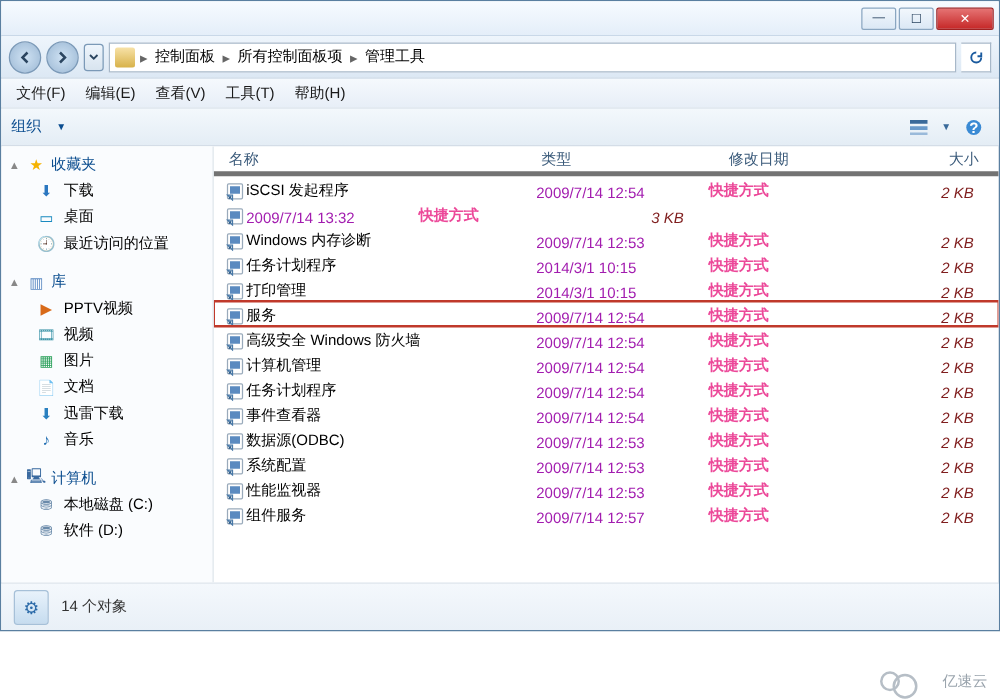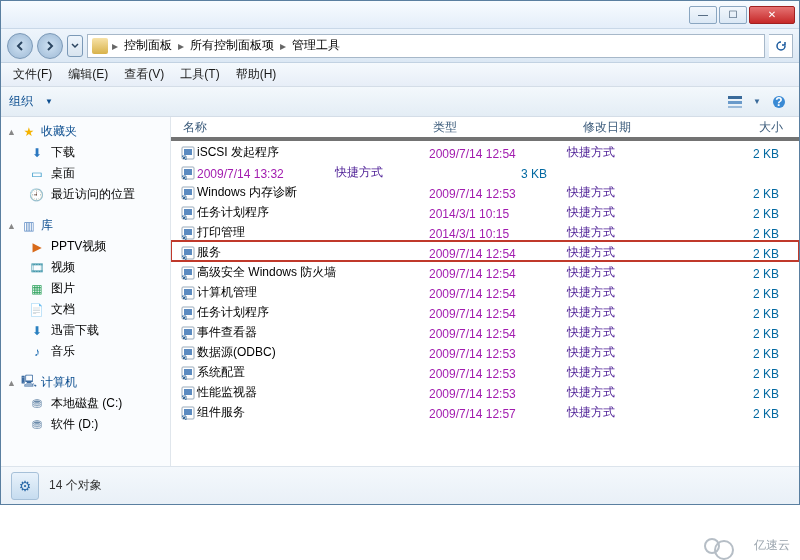--- a/index.html
+++ b/index.html
@@ -45,28 +45,28 @@
 .main { flex:1; display:flex; flex-direction:column; overflow:hidden;}
 .cols { height:24px; display:flex; align-items:center; border-bottom:4px solid #737373; color:#3a5a7a; padding-left:8px;}
 .cols .c{ padding:0 4px; }
 .c-name{ width:250px;} .c-date{ width:138px;} .c-type{ width:150px;} .c-size{ width:70px; text-align:right;}
 .rows{ flex:1; overflow-y:auto;}
 .row{ height:20px; display:flex; align-items:flex-end; padding-left:8px;}
 .row .ico{ width:18px; height:16px; display:flex; align-items:center; justify-content:center;}
 .row .ico svg{ display:block;}
 .row .nm{ width:232px; color:#000;}
 .row .dt{ width:138px; color:#a21caf;}
-.row .tp{ width:150px; color:#4c1d95;}
-.row .sz{ width:70px; text-align:right; color:#0369a1; padding-right:8px;}
+.row .tp{ width:150px; color:#ec4899;font-weight:bold;}
+.row .sz{ width:70px; text-align:right; color:#7f1d1d; padding-right:8px;font-style:italic;}
 .row.hl{ outline:2px solid #c0392b; outline-offset:-1px; background:#fff;}
 
 .statusbar{ height:38px; border-top:1px solid #dce4ec; background:linear-gradient(#f4f8fc,#e9f0f7); display:flex; align-items:center; padding:0 10px; gap:10px; color:#333;}
 .statusbar .big-ico{ width:28px; height:28px; background:linear-gradient(#e8f2fb,#c6dcef); border:1px solid #a6c0d8; border-radius:3px; display:flex; align-items:center; justify-content:center; color:#2b6aa8; font-size:14px;}
 
-.watermark{ position:absolute; right:10px; bottom:6px; display:flex; align-items:flex-end; gap:20px; color:#9aa4ad; font-size:13px;}
+.watermark{ position:absolute; right:10px; bottom:6px; display:flex; align-items:flex-start; gap:20px; color:#9aa4ad; font-size:13px;}
 .watermark .circ{ width:16px;height:16px;border:2px solid #b6bec6; border-radius:50%; position:relative;}
 .watermark .circ::after{ content:""; position:absolute; width:16px;height:16px;border:2px solid #b6bec6; border-radius:50%; left:8px; top:0;}
 </style>
 </head>
 <body>
 
 <div class="window">
 
   <div class="titlebar">
     <div class="tb-btn">—</div>

